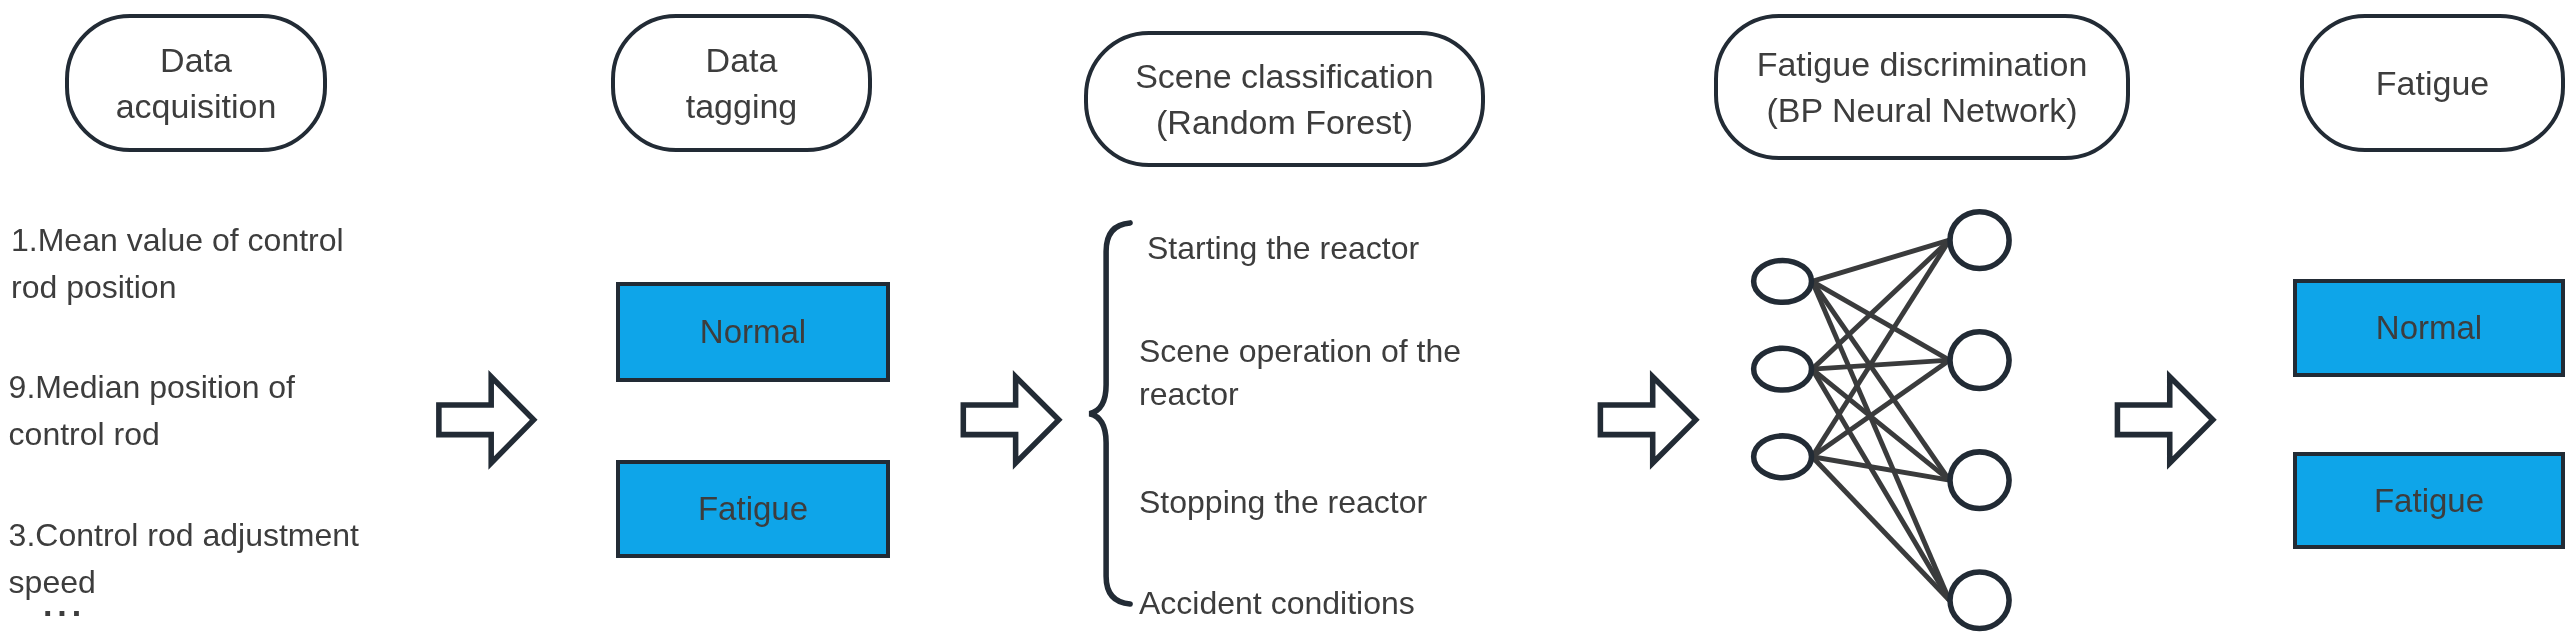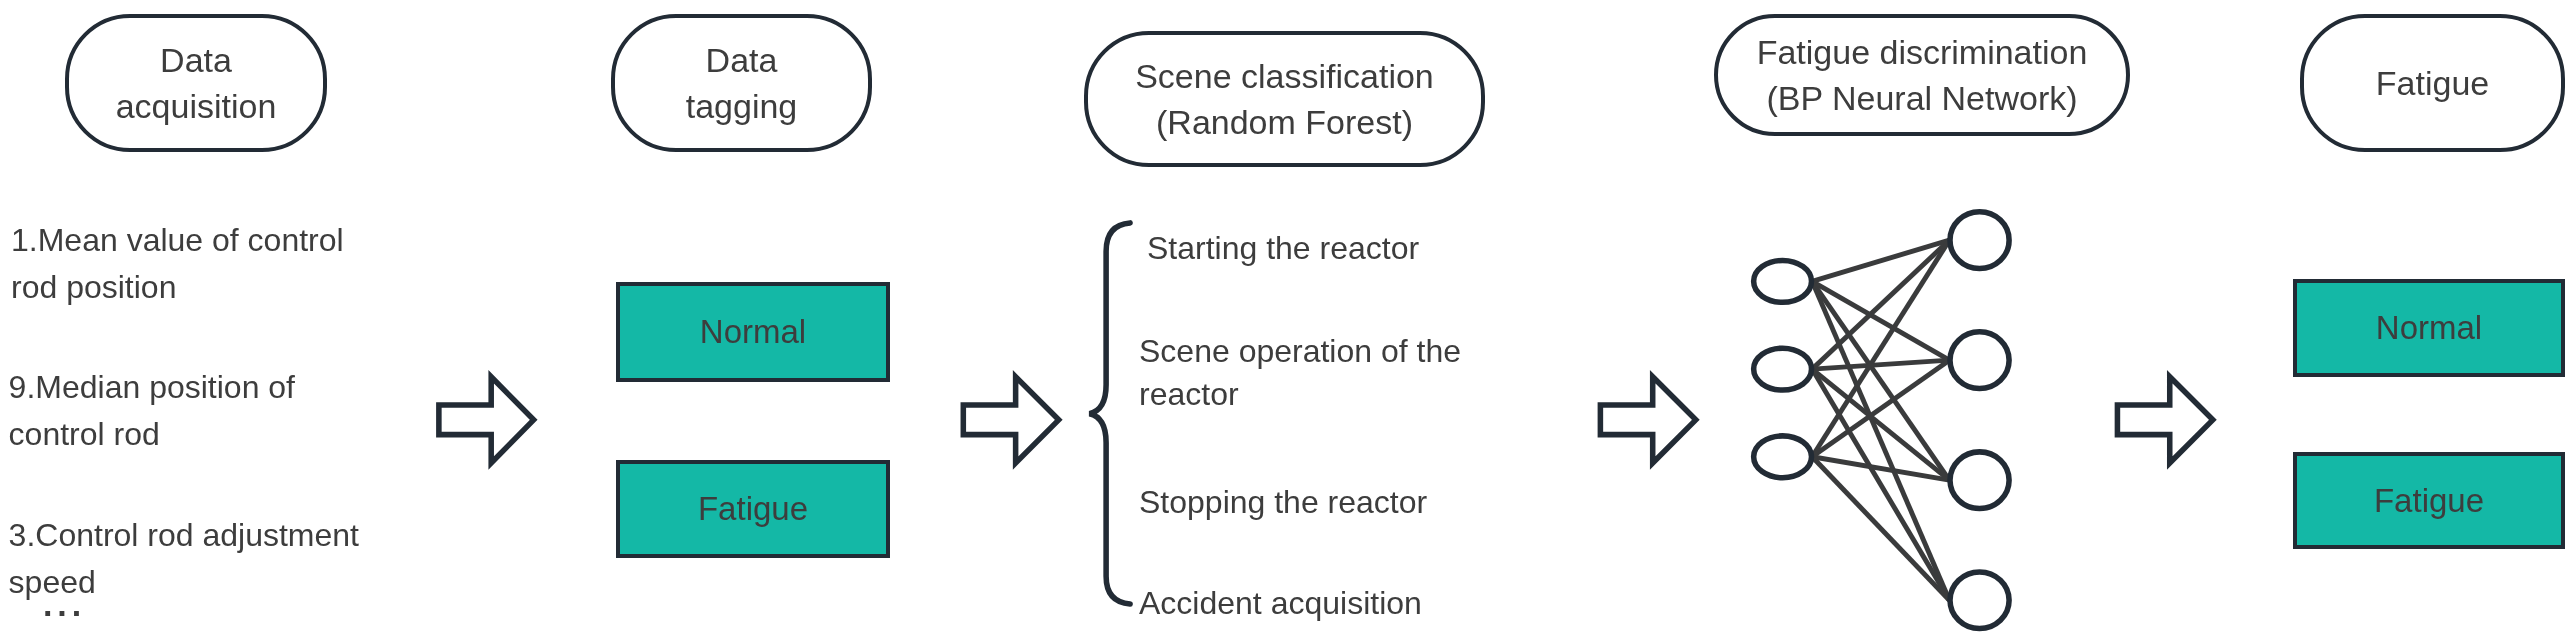--- a/index.html
+++ b/index.html
@@ -26,21 +26,21 @@
     display:flex;flex-direction:column;
     align-items:center;justify-content:center;
     text-align:center;
     font-size:34px;line-height:46px;
   }
   .stadium span{display:block;}
   .rectbox{
     position:absolute;
     box-sizing:border-box;
     border:4.3px solid var(--stroke);
-    background:#14b8a6;
+    background:#0ea5e9;
     display:flex;align-items:center;justify-content:center;
     font-size:33px;
   }
   .feature-item,.scene-item{
     position:absolute;
     font-size:32px;
   }
   .feature-item .line{line-height:47px;white-space:nowrap;}
   .scene-item .line{line-height:43px;white-space:nowrap;}
   .ellipsis{
@@ -62,21 +62,21 @@
   <div class="stadium" style="left:611px;top:14px;width:261px;height:138px;">
     <span>Data</span>
     <span>tagging</span>
   </div>
 
   <div class="stadium" style="left:1084px;top:14px;width:401px;height:136px;margin-top:17px;">
     <span>Scene classification</span>
     <span>(Random Forest)</span>
   </div>
 
-  <div class="stadium" style="left:1714px;top:14px;width:416px;height:122px;">
+  <div class="stadium" style="left:1714px;top:14px;width:416px;height:146px;">
     <span>Fatigue discrimination</span>
     <span>(BP Neural Network)</span>
   </div>
 
   <div class="stadium" style="left:2300px;top:14px;width:265px;height:138px;">
     <span>Fatigue</span>
     <span></span>
   </div>
 
   <div class="feature-item" style="left:11px;top:217px;">
@@ -104,21 +104,21 @@
     <div class="line">Starting the reactor</div>
   </div>
   <div class="scene-item" style="left:1139px;top:330px;">
     <div class="line">Scene operation of the</div>
     <div class="line">reactor</div>
   </div>
   <div class="scene-item" style="left:1139px;top:481px;">
     <div class="line">Stopping the reactor</div>
   </div>
   <div class="scene-item" style="left:1139px;top:582px;">
-    <div class="line">Accident acquisition</div>
+    <div class="line">Accident conditions</div>
   </div>
 
   <div class="rectbox" style="left:2293px;top:279px;width:272px;height:98px;">
     <span>Normal</span>
   </div>
   <div class="rectbox" style="left:2293px;top:452px;width:272px;height:97px;">
     <span>Fatigue</span>
   </div>
 
   <svg class="overlay" viewBox="0 0 4185 1046">

